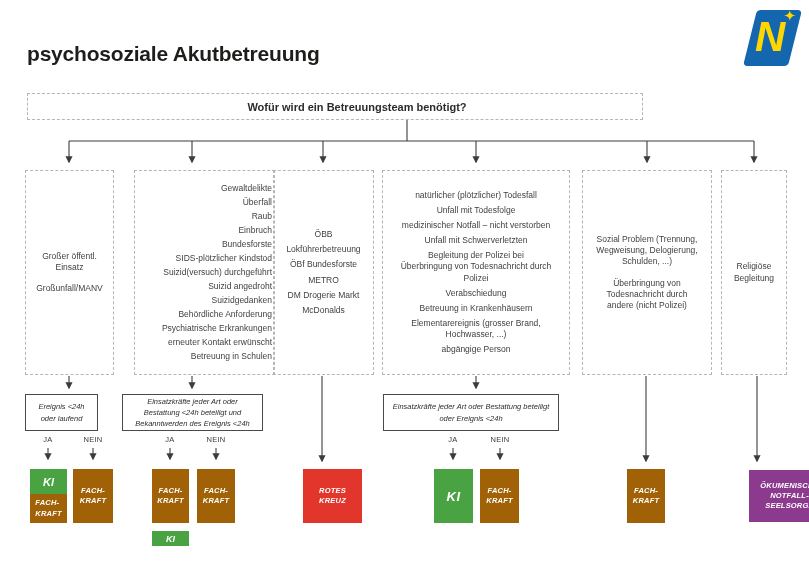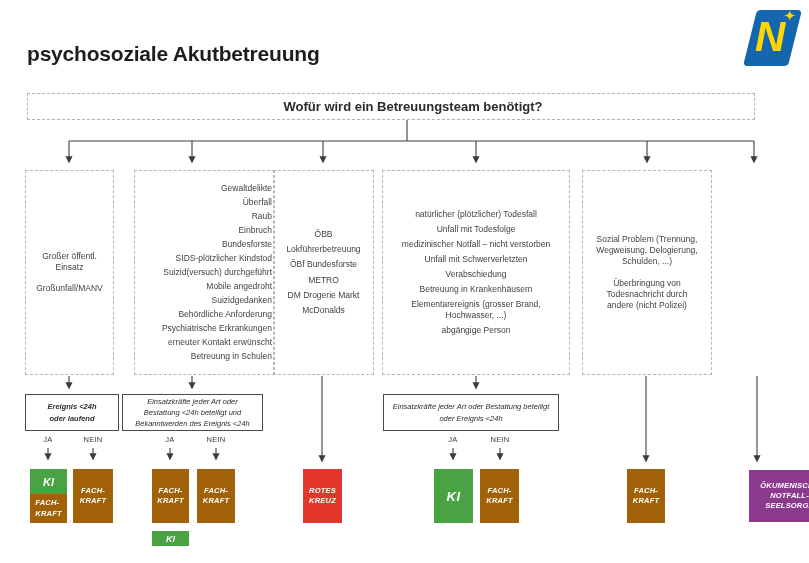--- a/index.html
+++ b/index.html
@@ -18,23 +18,23 @@
     background:#1467ae; transform:skewX(-14deg); border-radius:4px;
   }
   .logo-inner { position:absolute; inset:0; transform:skewX(14deg); }
   .logo-n {
     position:absolute; left:5px; top:4px; font-size:42px; font-weight:bold; font-style:italic;
     color:#ffd600; line-height:1.1;
   }
   .logo-star { position:absolute; right:-1px; top:-3px; font-size:15px; color:#ffd600; }
   
   .qbox {
-    position:absolute; left:27px; top:93px; width:728px; height:27px;
+    position:absolute; left:27px; top:93px; width:616px; height:27px;
     border:1px dashed #b5b5b5; display:flex; align-items:center; justify-content:center;
-    font-size:13px; font-weight:bold; color:#2b2b2b;padding-left:44px;
+    font-size:11px; font-weight:bold; color:#2b2b2b;padding-left:44px;
   }
   
   .dcol {
     position:absolute; top:170px; height:205px; border:1px dashed #b5b5b5;
     display:flex; flex-direction:column; align-items:center; justify-content:center;
     text-align:center; font-size:8.5px; color:#3f3f3f; padding:4px 2px;
   }
   .col-item { margin:2px 0; line-height:1.3; white-space:pre-line; }
   .tight .col-item  { margin:1.5px 0; }
   .spread .col-item { margin:5px 0; }
@@ -135,56 +135,63 @@
       <div class="col-item">Großunfall/MANV</div>
     </div>
   <div class="dcol tight" style="left:134px; width:141px;align-items:flex-end;">
       <div class="col-item">Gewaltdelikte</div>
       <div class="col-item">Überfall</div>
       <div class="col-item">Raub</div>
       <div class="col-item">Einbruch</div>
       <div class="col-item">Bundesforste</div>
       <div class="col-item">SIDS-plötzlicher Kindstod</div>
       <div class="col-item">Suizid(versuch) durchgeführt</div>
-      <div class="col-item">Mobile angedroht</div>
+      <div class="col-item">Suizid angedroht</div>
       <div class="col-item">Suizidgedanken</div>
       <div class="col-item">Behördliche Anforderung</div>
       <div class="col-item">Psychiatrische Erkrankungen</div>
       <div class="col-item">erneuter Kontakt erwünscht</div>
       <div class="col-item">Betreuung in Schulen</div>
     </div>
   <div class="dcol" style="left:273px; width:101px;">
       <div class="col-item">ÖBB</div>
       <div class="col-item">Lokführerbetreuung</div>
       <div class="col-item">ÖBf Bundesforste</div>
       <div class="col-item">METRO</div>
       <div class="col-item">DM Drogerie Markt</div>
       <div class="col-item">McDonalds</div>
     </div>
   <div class="dcol" style="left:382px; width:188px;">
       <div class="col-item">natürlicher (plötzlicher) Todesfall</div>
       <div class="col-item">Unfall mit Todesfolge</div>
       <div class="col-item">medizinischer Notfall – nicht verstorben</div>
       <div class="col-item">Unfall mit Schwerverletzten</div>
+      <div class="col-item">Begleitung der Polizei bei
+Überbringung von Todesnachricht durch
+Polizei</div>
       <div class="col-item">Verabschiedung</div>
       <div class="col-item">Betreuung in Krankenhäusern</div>
       <div class="col-item">Elementarereignis (grosser Brand,
 Hochwasser, ...)</div>
       <div class="col-item">abgängige Person</div>
     </div>
   <div class="dcol spread" style="left:582px; width:130px;">
       <div class="col-item">Sozial Problem (Trennung,
 Wegweisung, Delogierung,
 Schulden, ...)</div>
       <div class="col-item">Überbringung von
 Todesnachricht durch
 andere (nicht Polizei)</div>
     </div>
-
-  <div class="cond" style="left:25px;  width:94px;font-weight:bold;">Ereignis &lt;24h
+  <div class="dcol" style="left:721px; width:66px;">
+      <div class="col-item">Religiöse
+Begleitung</div>
+    </div>
+
+  <div class="cond" style="left:25px;  width:73px;">Ereignis &lt;24h
 oder laufend</div>
   <div class="cond" style="left:122px; width:141px;">Einsatzkräfte jeder Art oder
 Bestattung &lt;24h beteiligt und
 Bekanntwerden des Ereignis &lt;24h</div>
   <div class="cond" style="left:383px; width:176px;">Einsatzkräfte jeder Art oder Bestattung beteiligt
 oder Ereignis &lt;24h</div>
 
   <span class="dlabel" style="left:33px;">JA</span>
   <span class="dlabel" style="left:78px;">NEIN</span>
   <span class="dlabel" style="left:155px;">JA</span>
@@ -199,21 +206,21 @@
   </div>
   <div class="obox blue fk" style="left:73px;  width:40px;">FACH-
 KRAFT</div>
 
   <div class="obox blue fk" style="left:152px; width:37px;">FACH-
 KRAFT</div>
   <div class="ki-strip green">KI</div>
   <div class="obox blue fk" style="left:197px; width:38px;">FACH-
 KRAFT</div>
 
-  <div class="obox red fk" style="left:303px; width:39px;">ROTES
+  <div class="obox red fk" style="left:303px; width:59px;">ROTES
 KREUZ</div>
 
   <div class="obox green ki-big" style="left:434px; width:39px;">KI</div>
   <div class="obox blue fk" style="left:480px; width:39px;">FACH-
 KRAFT</div>
 
   <div class="obox blue fk" style="left:627px; width:38px;">FACH-
 KRAFT</div>
 
   <div class="obox purple fk" style="left:718px; width:81px; top:470px; height:52px;">ÖKUMENISCHE

